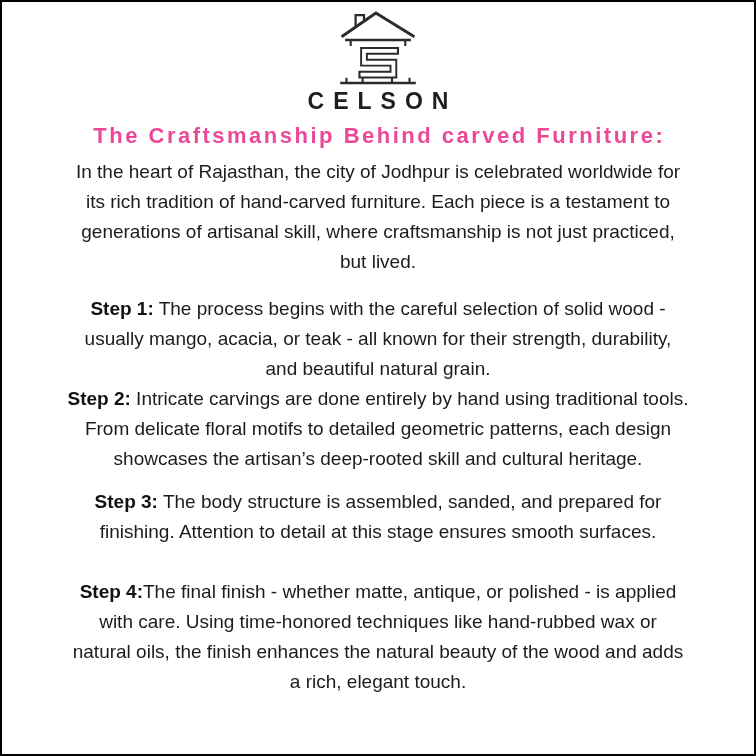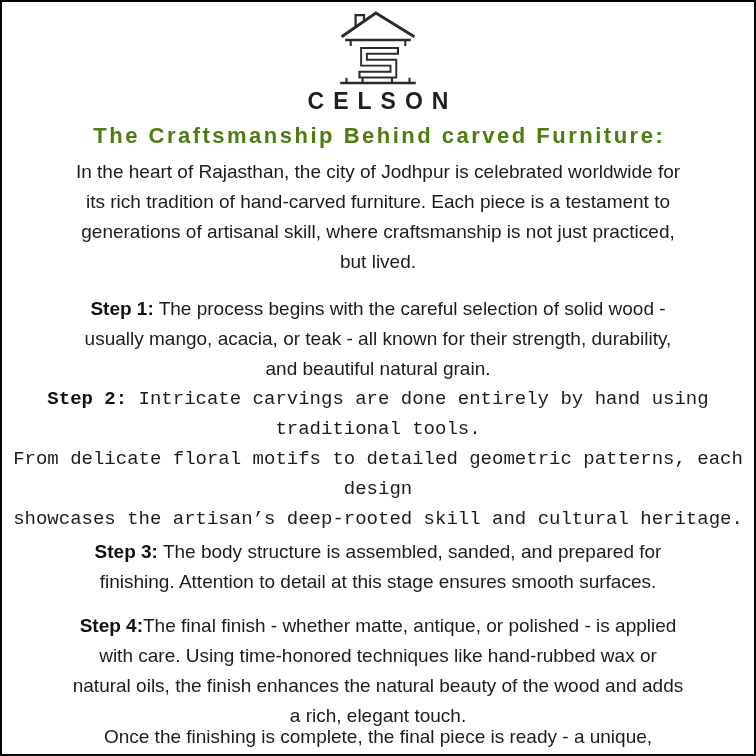--- a/index.html
+++ b/index.html
@@ -30,36 +30,36 @@
     color: #1f1f1f;
   }
   .heading {
     margin-top: 7px;
     font-size: 22px;
     font-weight: 700;
     letter-spacing: 2.5px;
     text-indent: 2.5px;
     line-height: 30px;
     margin-bottom: 6px;
-    color: #4d7c0f;
+    color: #ec4899;
   }
   .body-text {
     padding: 0 10px;
   }
   .para {
     font-size: 19px;
     line-height: 30px;
     white-space: pre-line;
     color: #1c1c1c;
   }
   .para b { color: #111111; }
   .para-intro { margin-bottom: 17px; }
   .para-step1 { }
-  .para-step2 { margin-bottom: 3px; font-family: Liberation Mono, monospace; }
-  .para-step3 { margin-bottom: 14px; }
+  .para-step2 { margin-bottom: 13px; }
+  .para-step3 { margin-bottom: 30px; }
   .para-step4 { margin-bottom: 0; }
   .para-closing { margin-top: -9px; }
   svg { display: block; }
 </style>
 </head>
 <body>
 
 <div class="page">
 
   <div class="logo-wrap">
@@ -103,18 +103,16 @@
 showcases the artisan’s deep-rooted skill and cultural heritage.</span></p>
 
     <p class="para para-step3"><b>Step 3:</b><span> The body structure is assembled, sanded, and prepared for
 finishing. Attention to detail at this stage ensures smooth surfaces.</span></p>
 
     <p class="para para-step4"><b>Step 4:</b><span>The final finish - whether matte, antique, or polished - is applied
 with care. Using time-honored techniques like hand-rubbed wax or
 natural oils, the finish enhances the natural beauty of the wood and adds
 a rich, elegant touch.</span></p>
 
-    <p class="para para-closing">Once the finishing is complete, the final piece is ready - a unique,
-handcrafted item that reflects timeless craftsmanship and artistry.</p>
 
   </div>
 
 </div>
 
 </body></html>

